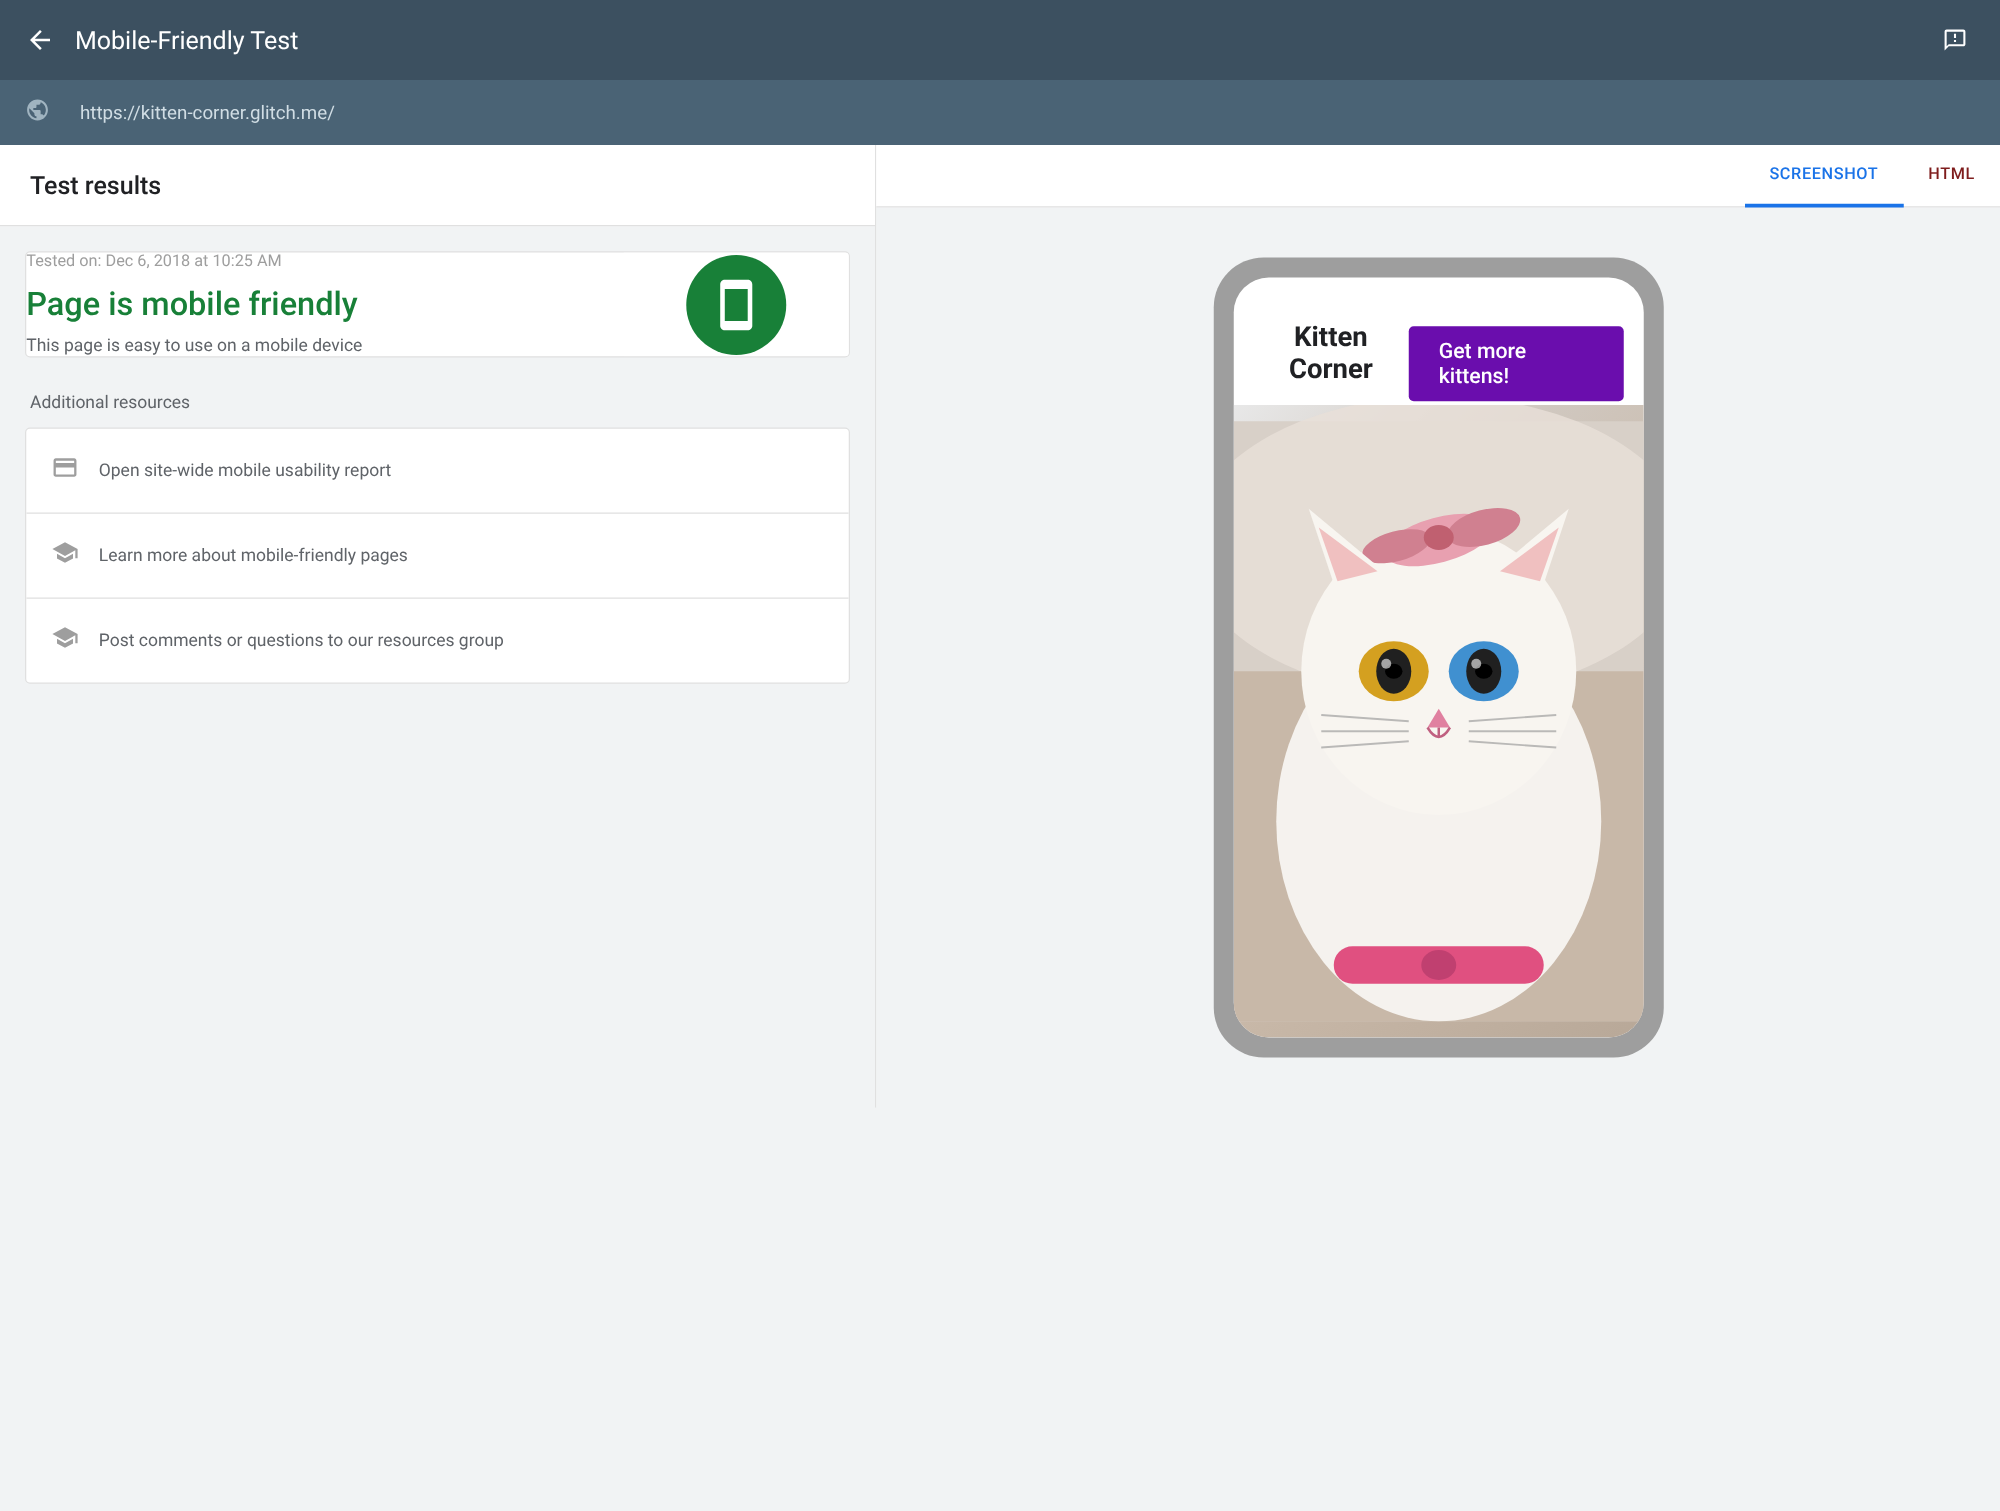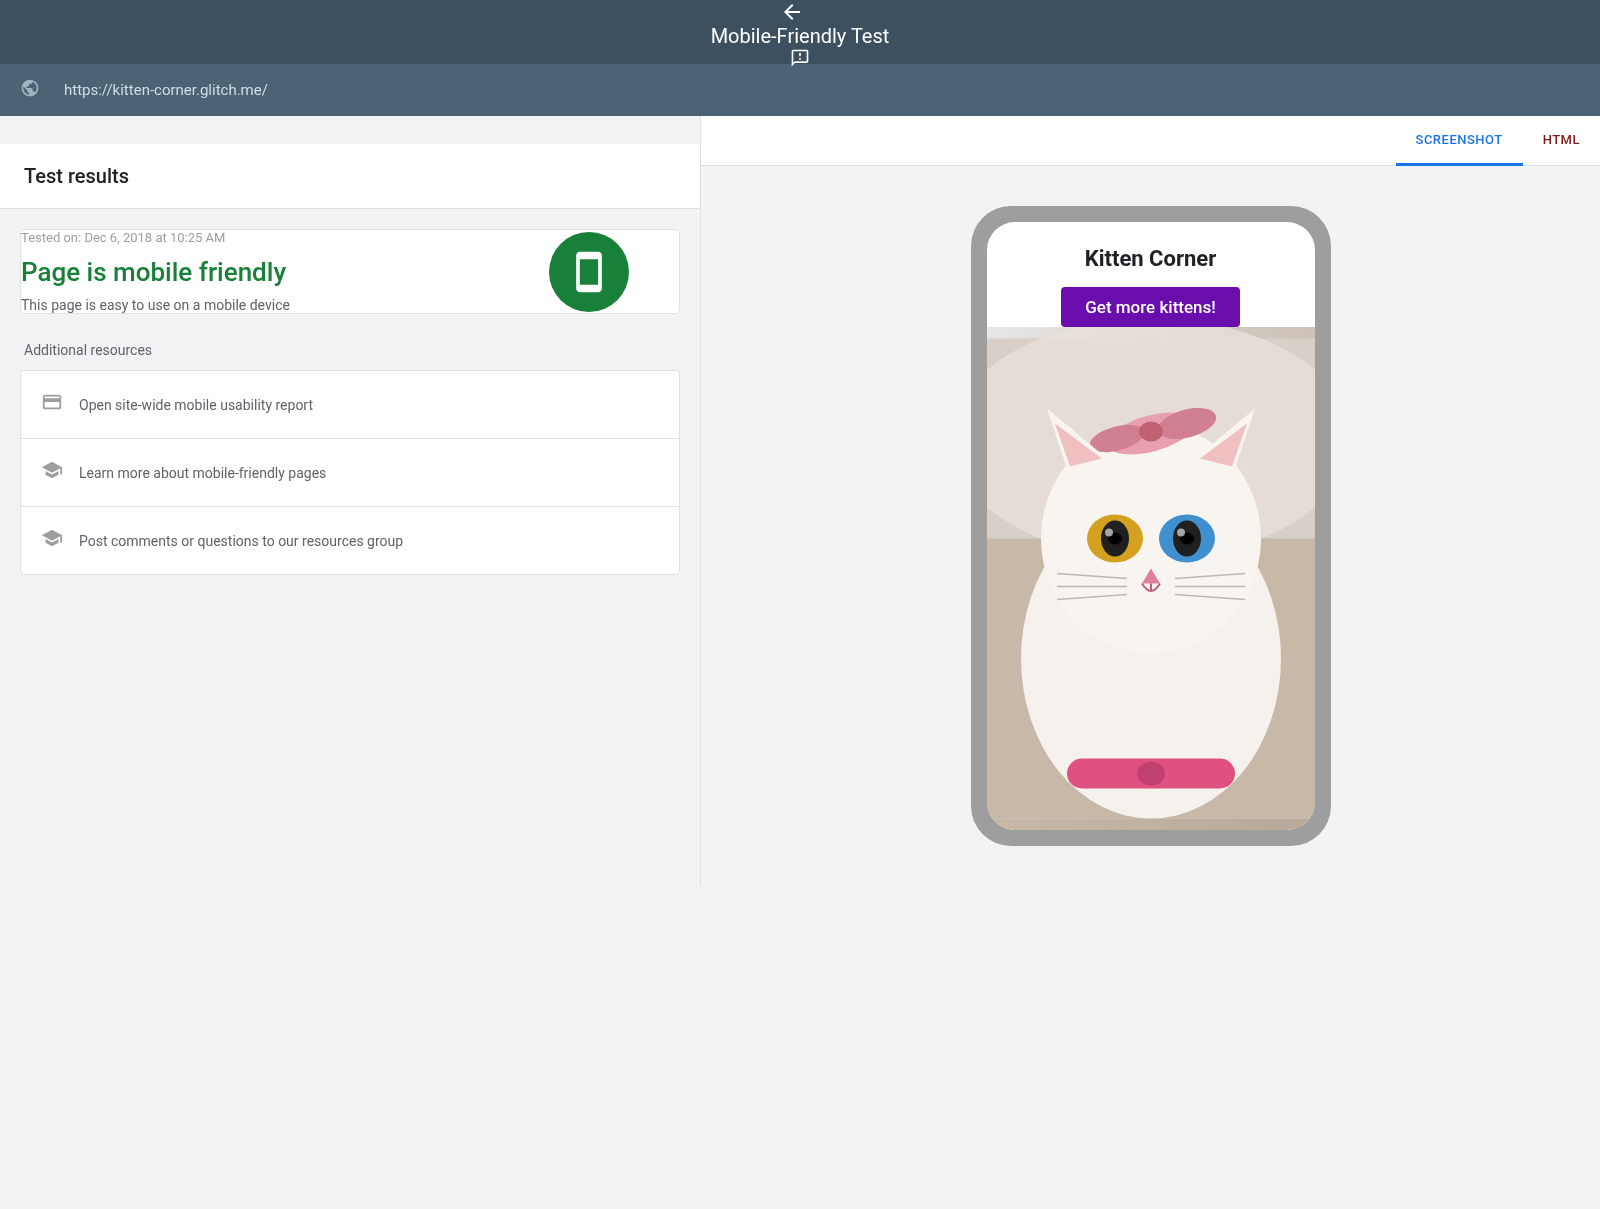--- a/index.html
+++ b/index.html
@@ -6,21 +6,20 @@
     body { font-family: 'Roboto', Arial, sans-serif; background: #f1f3f4; width: 1600px; min-height: 1209px; overflow-x: hidden; }
 
     
     .top-bar {
       background: #3c5060;
       height: 64px;
       display: flex;
       align-items: center;
       padding: 0 20px;
       position: relative;
-      flex-direction: column;
     }
     .back-btn {
       color: white;
       font-size: 22px;
       cursor: pointer;
       margin-right: 16px;
       background: none;
       border: none;
       display: flex;
       align-items: center;
@@ -64,21 +63,20 @@
     .main-content {
       display: flex;
       background: #f1f3f4;
     }
 
     
     .left-panel {
       flex: 0 0 700px;
       padding: 0;
       background: #f1f3f4;
-      margin-top: 28px;
     }
 
     
     .test-results-header {
       background: white;
       padding: 20px 24px;
       border-bottom: 1px solid #e0e0e0;
     }
     .test-results-title {
       font-size: 20px;
@@ -237,23 +235,23 @@
     .phone-screen {
       width: 100%;
       height: 100%;
       background: white;
       border-radius: 28px;
       overflow: hidden;
       display: flex;
       flex-direction: column;
     }
     .phone-content {
-      padding: 24px 16px 0 16px;
-      display: flex;
-      flex-direction: column;
+      padding: 36px 16px 0 16px;
+      display: flex;
+      flex-direction: row;
       align-items: center;
     }
     .phone-site-title {
       font-size: 22px;
       font-weight: 700;
       color: #202124;
       text-align: center;
       margin-bottom: 16px;
     }
     .phone-button {

